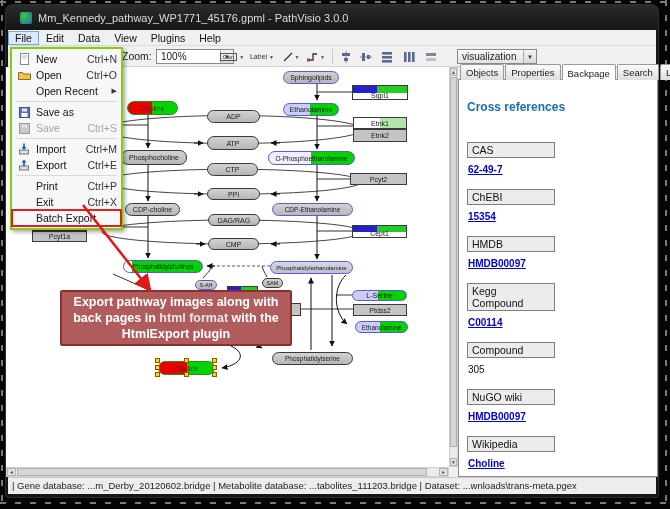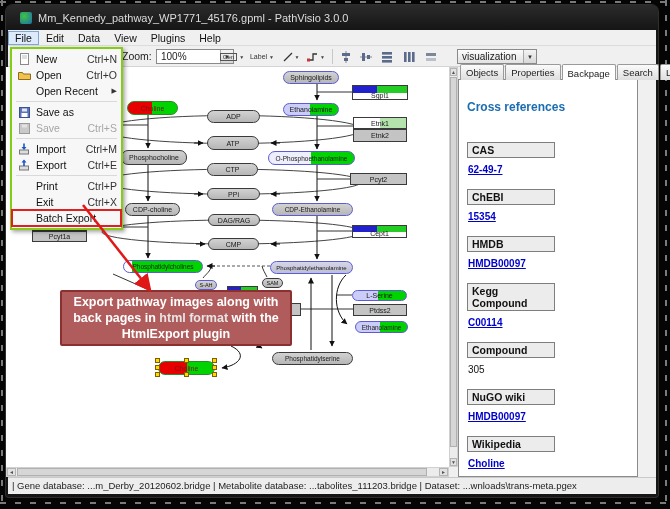--- a/index.html
+++ b/index.html
@@ -56,25 +56,25 @@
   
   .vscroll{position:absolute;left:443px;top:62px;width:9px;height:400px;background:#ececec;border:1px solid #d0d0d0;}
   .hscroll{position:absolute;left:0;top:462px;width:443px;height:10px;background:#ececec;border:1px solid #d0d0d0;}
   .sb-btn{position:absolute;background:#e2e2e2;border:1px solid #b4b4b4;color:#555;font-size:5px;display:flex;align-items:center;justify-content:center;}
   .sb-thumb{position:absolute;background:#d6d6d6;border:1px solid #b0b0b0;}
 
   
   .tabs{position:absolute;left:454px;top:59px;height:16px;display:flex;font-size:9.5px;color:#222;z-index:3;}
   .tab{padding:2px 5px;border:1px solid #9a9a9a;border-bottom:none;background:linear-gradient(180deg,#fbfbfb,#dedede);margin-right:1px;border-radius:2px 2px 0 0;}
   .tab.active{background:#fff;position:relative;top:0;padding-top:3px;}
-  .panel{position:absolute;left:452px;top:74px;width:180px;height:398px;background:#fff;border:1px solid #8a8a8a;overflow:hidden;}
+  .panel{position:absolute;left:452px;top:74px;width:200px;height:398px;background:#fff;border:1px solid #8a8a8a;overflow:hidden;}
   .panel-inner{padding:20px 8px 0 8px;}
   .bp-heading{color:#1b6db0;font-weight:bold;font-size:12px;margin-bottom:28px;}
   .bp-section{margin-bottom:12px;}
-  .bp-head{width:88px;background:#ececec;border:1px solid #7e7e7e;font-weight:bold;font-size:10.5px;padding:1px 4px;color:#111;}
+  .bp-head{width:88px;background:#ececec;border:1px solid #7e7e7e;font-weight:normal;font-size:10.5px;padding:1px 4px;color:#111;}
   .bp-val{display:inline-block;margin:6px 1px 2px 1px;font-size:10px;font-weight:bold;color:#0000cc;text-decoration:underline;}
   .bp-val.plain{color:#111;text-decoration:none;font-weight:normal;}
 
   
   .statusbar{position:absolute;left:2px;top:472px;width:648px;height:16px;background:#ededed;border-top:1px solid #c9c9c9;font-size:9.5px;color:#222;display:flex;align-items:center;padding-left:4px;white-space:nowrap;overflow:hidden;}
 
   
   .filemenu{position:absolute;left:4px;top:42px;width:113px;background:#f7f7f7;border:2px solid #84cc16;box-shadow:2px 2px 4px rgba(0,0,0,.35);z-index:40;padding:2px 0;font-size:10.5px;color:#111;}
   .fm-item{display:flex;align-items:center;height:16px;padding:0 4px;position:relative;}
   .fm-icon{width:16px;height:12px;margin-right:4px;display:flex;align-items:center;justify-content:center;flex:0 0 16px;}

